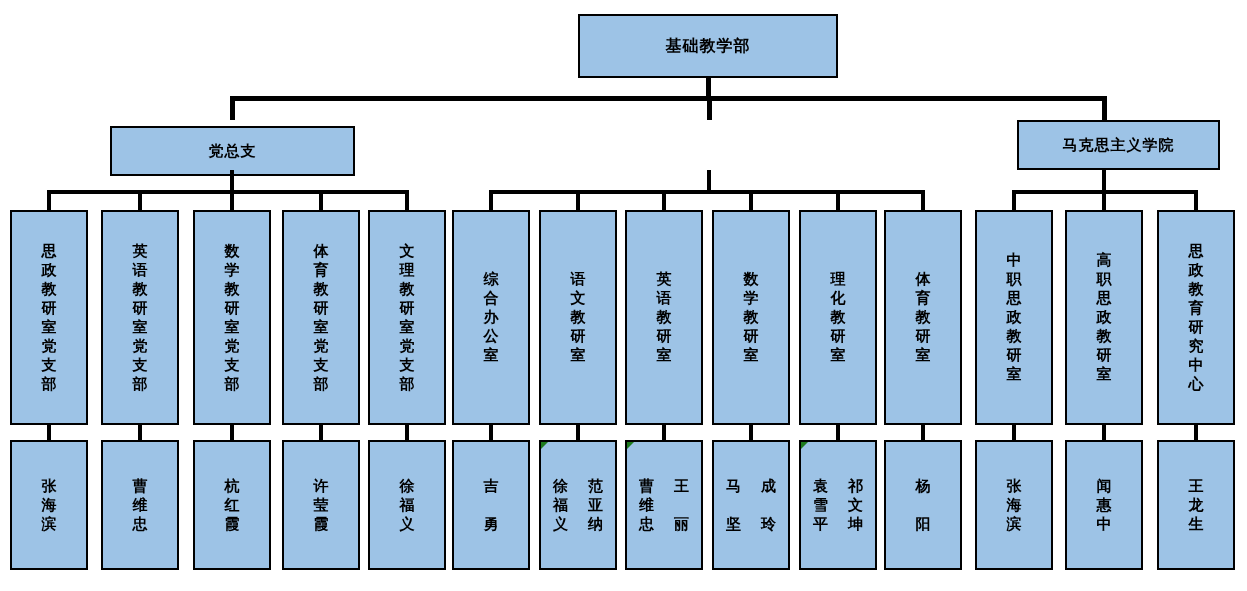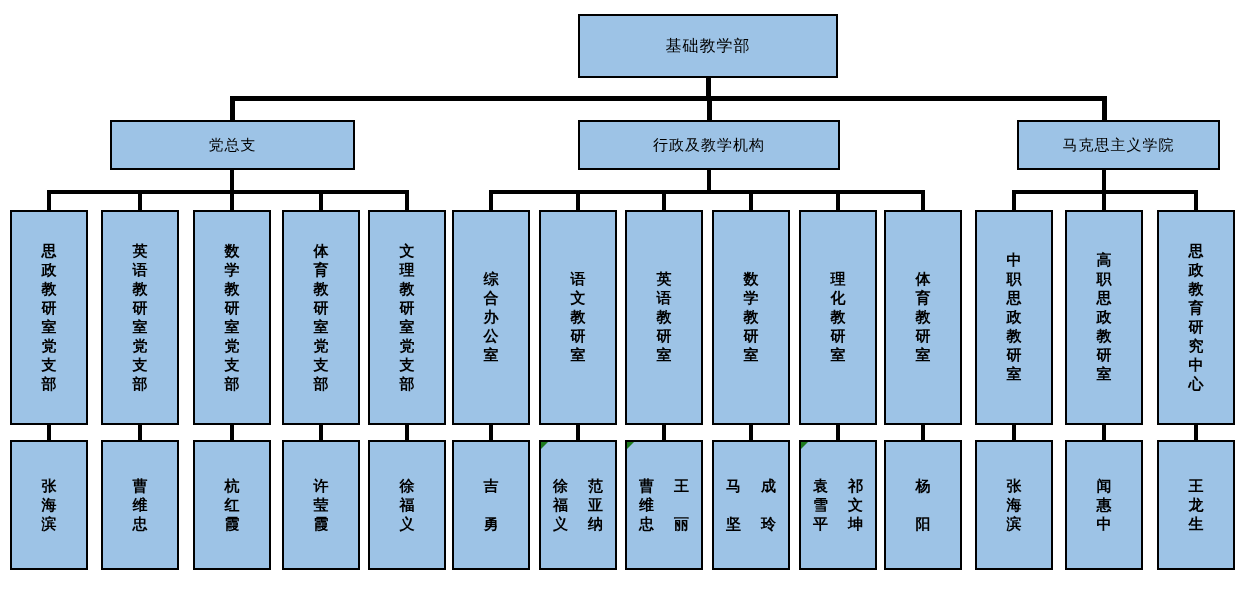--- a/index.html
+++ b/index.html
@@ -20,21 +20,21 @@
     box-sizing: border-box;
     background: var(--fill);
     border: 2px solid var(--border);
     color: #000;
   }
   .hlabel {
     display: flex;
     align-items: center;
     justify-content: center;
     font-size: 15px;
-    font-weight: normal;
+    font-weight: bold;
     letter-spacing: 1px;
     text-align: right;
   }
   .root-box { font-size: 16px; }
   .dept-box {
     display: flex;
     align-items: center;
     justify-content: center;
   }
   .name-box {
@@ -71,23 +71,22 @@
     border-top: 7px solid var(--marker);
     border-right: 7px solid transparent;
   }
 </style>
 </head>
 <body>
 
 <div id="org-chart" style="--fill: #9DC3E6; --border: #000000; --line: #000000; --marker: #1E7B1E;">
   <div class="box hlabel root-box" style="left:578px; top:14px; width:260px; height:64px;">基础教学部</div>
 
-  <div class="box hlabel" style="left:110px; top:120px; width:245px; height:50px;">党总支</div>
-
-  <div class="box hlabel" style="left:578px; top:120px; width:262px; height:50px;">行政及教学机构</div>
+  <div class="box hlabel" style="left:110px; top:126px; width:245px; height:50px;">党总支</div>
+
 
   <div class="box hlabel" style="left:1017px; top:120px; width:203px; height:50px;">马克思主义学院</div>
 <div class="line" style="left: 706px; top: 78px; width: 5px; height: 18px;"></div>
     <div class="line" style="left: 230px; top: 96px; width: 877px; height: 5px;"></div>
     <div class="line" style="left: 230px; top: 101px; width: 5px; height: 19px;"></div>
     <div class="line" style="left: 707px; top: 101px; width: 5px; height: 19px;"></div>
     <div class="line" style="left: 1102px; top: 101px; width: 5px; height: 19px;"></div>
     <div class="line" style="left: 230px; top: 170px; width: 4px; height: 20px;"></div>
     <div class="line" style="left: 47px; top: 190px; width: 362px; height: 4px;"></div>
     <div class="line" style="left: 47px; top: 194px; width: 4px; height: 16px;"></div>

